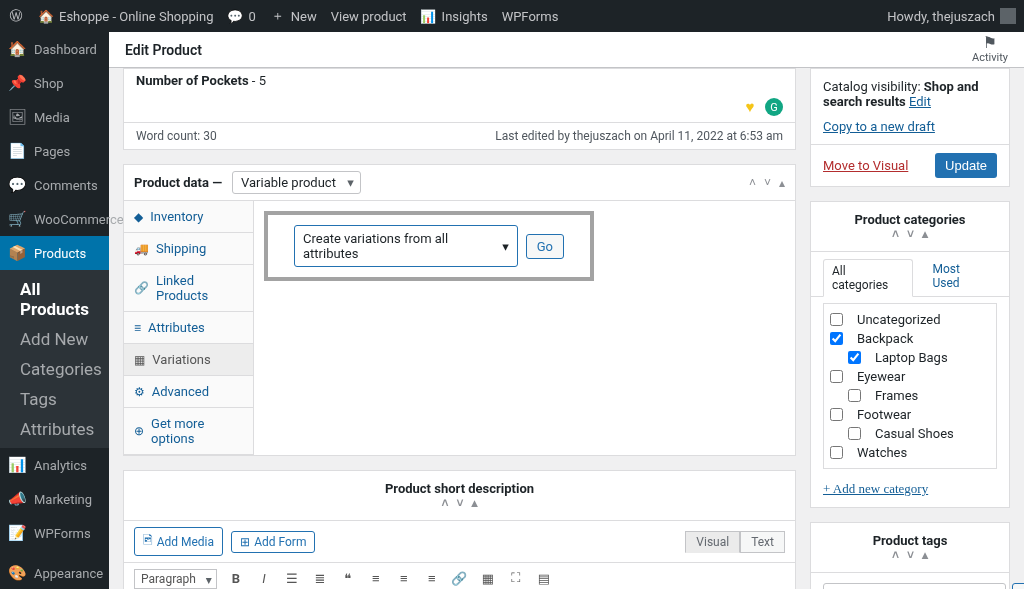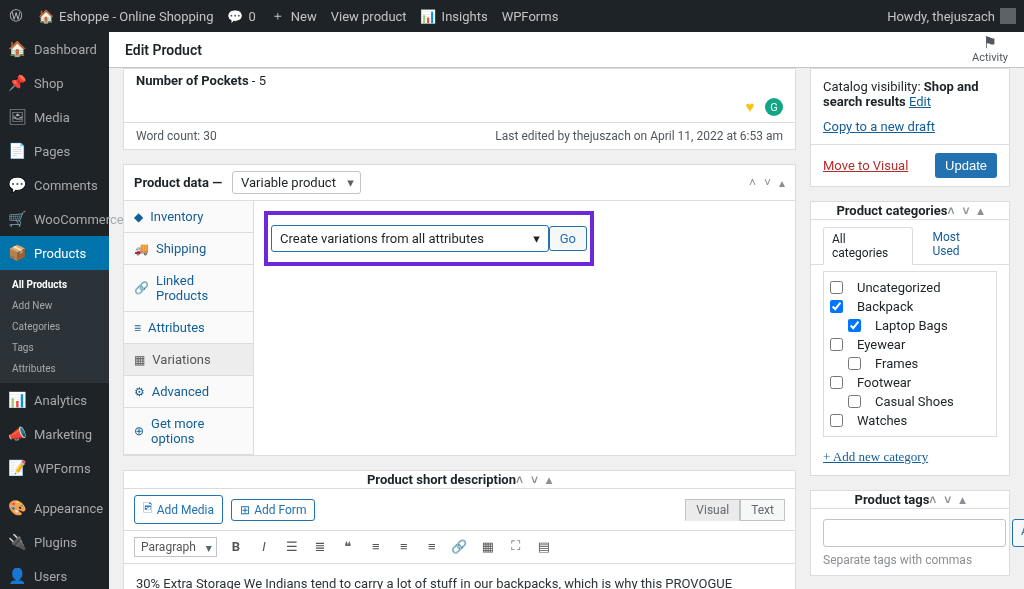--- a/index.html
+++ b/index.html
@@ -29,35 +29,35 @@
   .adminbar-item{display:flex;align-items:center;gap:5px;cursor:pointer;}
   .ab-ico{display:inline-block;width:16px;text-align:center;}
   .ab-avatar{width:16px;height:16px;background:#5c6368;display:inline-block;}
   
   .sidebar{position:absolute;top:32px;left:0;width:109px;bottom:0;
     background:var(--wp-sidebar);color:#a7aaad;font-size:13px;}
   .side-item{display:flex;align-items:center;gap:8px;padding:8px 8px;}
   .side-item .ico{width:18px;text-align:center;font-size:15px;}
   .side-item.active{background:var(--wp-sidebar-active);color:#fff;}
   .subnav{background:#2c3338;padding:4px 0;}
-  .sub-item{padding:5px 8px 5px 12px;color:#a7aaad;font-size:10px;}
+  .sub-item{padding:5px 8px 5px 20px;color:#a7aaad;font-size:17px;}
   .sub-item.active{color:#fff;font-weight:bold;}
   
   .main{position:absolute;top:32px;left:109px;right:0;bottom:0;overflow:auto;}
   .main-head{height:36px;background:#fff;border-bottom:1px solid var(--wp-border);
     display:flex;align-items:center;justify-content:space-between;padding:0 16px;}
   .main-head h1{font-size:14px;font-weight:600;margin:0;}
   .activity{text-align:center;color:var(--wp-text-dim);font-size:11px;}
   .activity .flag{font-size:16px;display:block;line-height:1;}
   .content{display:flex;gap:14px;padding:0 14px 14px 14px;align-items:flex-start;}
   .col-main{flex:1;display:flex;flex-direction:column;gap:14px;}
   .col-side{width:200px;display:flex;flex-direction:column;gap:14px;}
   .panel{background:#fff;border:1px solid var(--wp-panel-border);}
-  .panel-h{border-bottom:1px solid var(--wp-panel-border);padding:1px 12px;
-    font-weight:bold;font-size:13px;display:flex;align-items:center;justify-content:center;}
+  .panel-h{border-bottom:1px solid var(--wp-panel-border);padding:10px 12px;
+    font-weight:bold;font-size:13px;display:flex;align-items:center;justify-content:center;flex-direction:column;}
   .panel-b{padding:10px 12px;}
   .npkt{font-weight:bold;}
   
   .desc-footer{display:flex;justify-content:space-between;border-top:1px solid var(--wp-panel-border);
     padding:6px 12px;background:#fff;color:var(--wp-text-dim);font-size:12px;}
   .badge-row{display:flex;justify-content:flex-end;gap:6px;padding:6px 12px;}
   .badge{width:18px;height:18px;border-radius:50%;display:inline-flex;
     align-items:center;justify-content:center;color:#fff;font-size:11px;}
   .badge.g{background:#11a683;}
   .badge.y{background:transparent;color:#f5c518;font-size:15px;}
@@ -71,21 +71,21 @@
   .pd-controls{margin-left:auto;display:flex;gap:10px;color:#787c82;}
   .pd-body{display:flex;min-height:190px;}
   .pd-tabs{width:130px;background:#fafafa;border-right:1px solid var(--wp-panel-border);}
   .pd-tab{padding:8px 10px;border-bottom:1px solid var(--wp-panel-border);
     display:flex;align-items:center;gap:7px;color:var(--wp-link);font-size:13px;}
   .pd-tab .tico{font-size:12px;color:var(--wp-link);}
   .pd-tab.more{color:var(--wp-link);}
   .pd-tab.active{background:#ededed;color:#555;}
   .pd-tab.active .tico{color:#555;}
   .pd-pane{flex:1;padding:10px;}
-  .hl{border:4px solid #6d28d9;padding:10px 3px;width:330px;display:flex;align-items:center;}
+  .hl{border:4px solid #a3a3a3;padding:10px 26px;width:330px;display:flex;gap:8px;align-items:center;}
   .var-select{flex:1;border:1.5px solid var(--wp-blue);border-radius:3px;
     padding:5px 8px;font-size:13px;color:var(--wp-text);background:#fff;
     display:flex;justify-content:space-between;align-items:center;}
   .go-btn{border:1px solid var(--wp-blue);border-radius:3px;padding:4px 10px;
     font-size:13px;color:var(--wp-blue);background:#f6f7f7;}
   
   .toolbar{display:flex;gap:8px;padding:6px 10px;border-bottom:1px solid var(--wp-panel-border);align-items:center;}
   .btn-out{border:1px solid var(--wp-blue);color:var(--wp-blue);background:#fff;
     padding:3px 8px;border-radius:3px;font-size:12px;display:flex;gap:4px;align-items:center;}
   .tabs-r{margin-left:auto;display:flex;}

